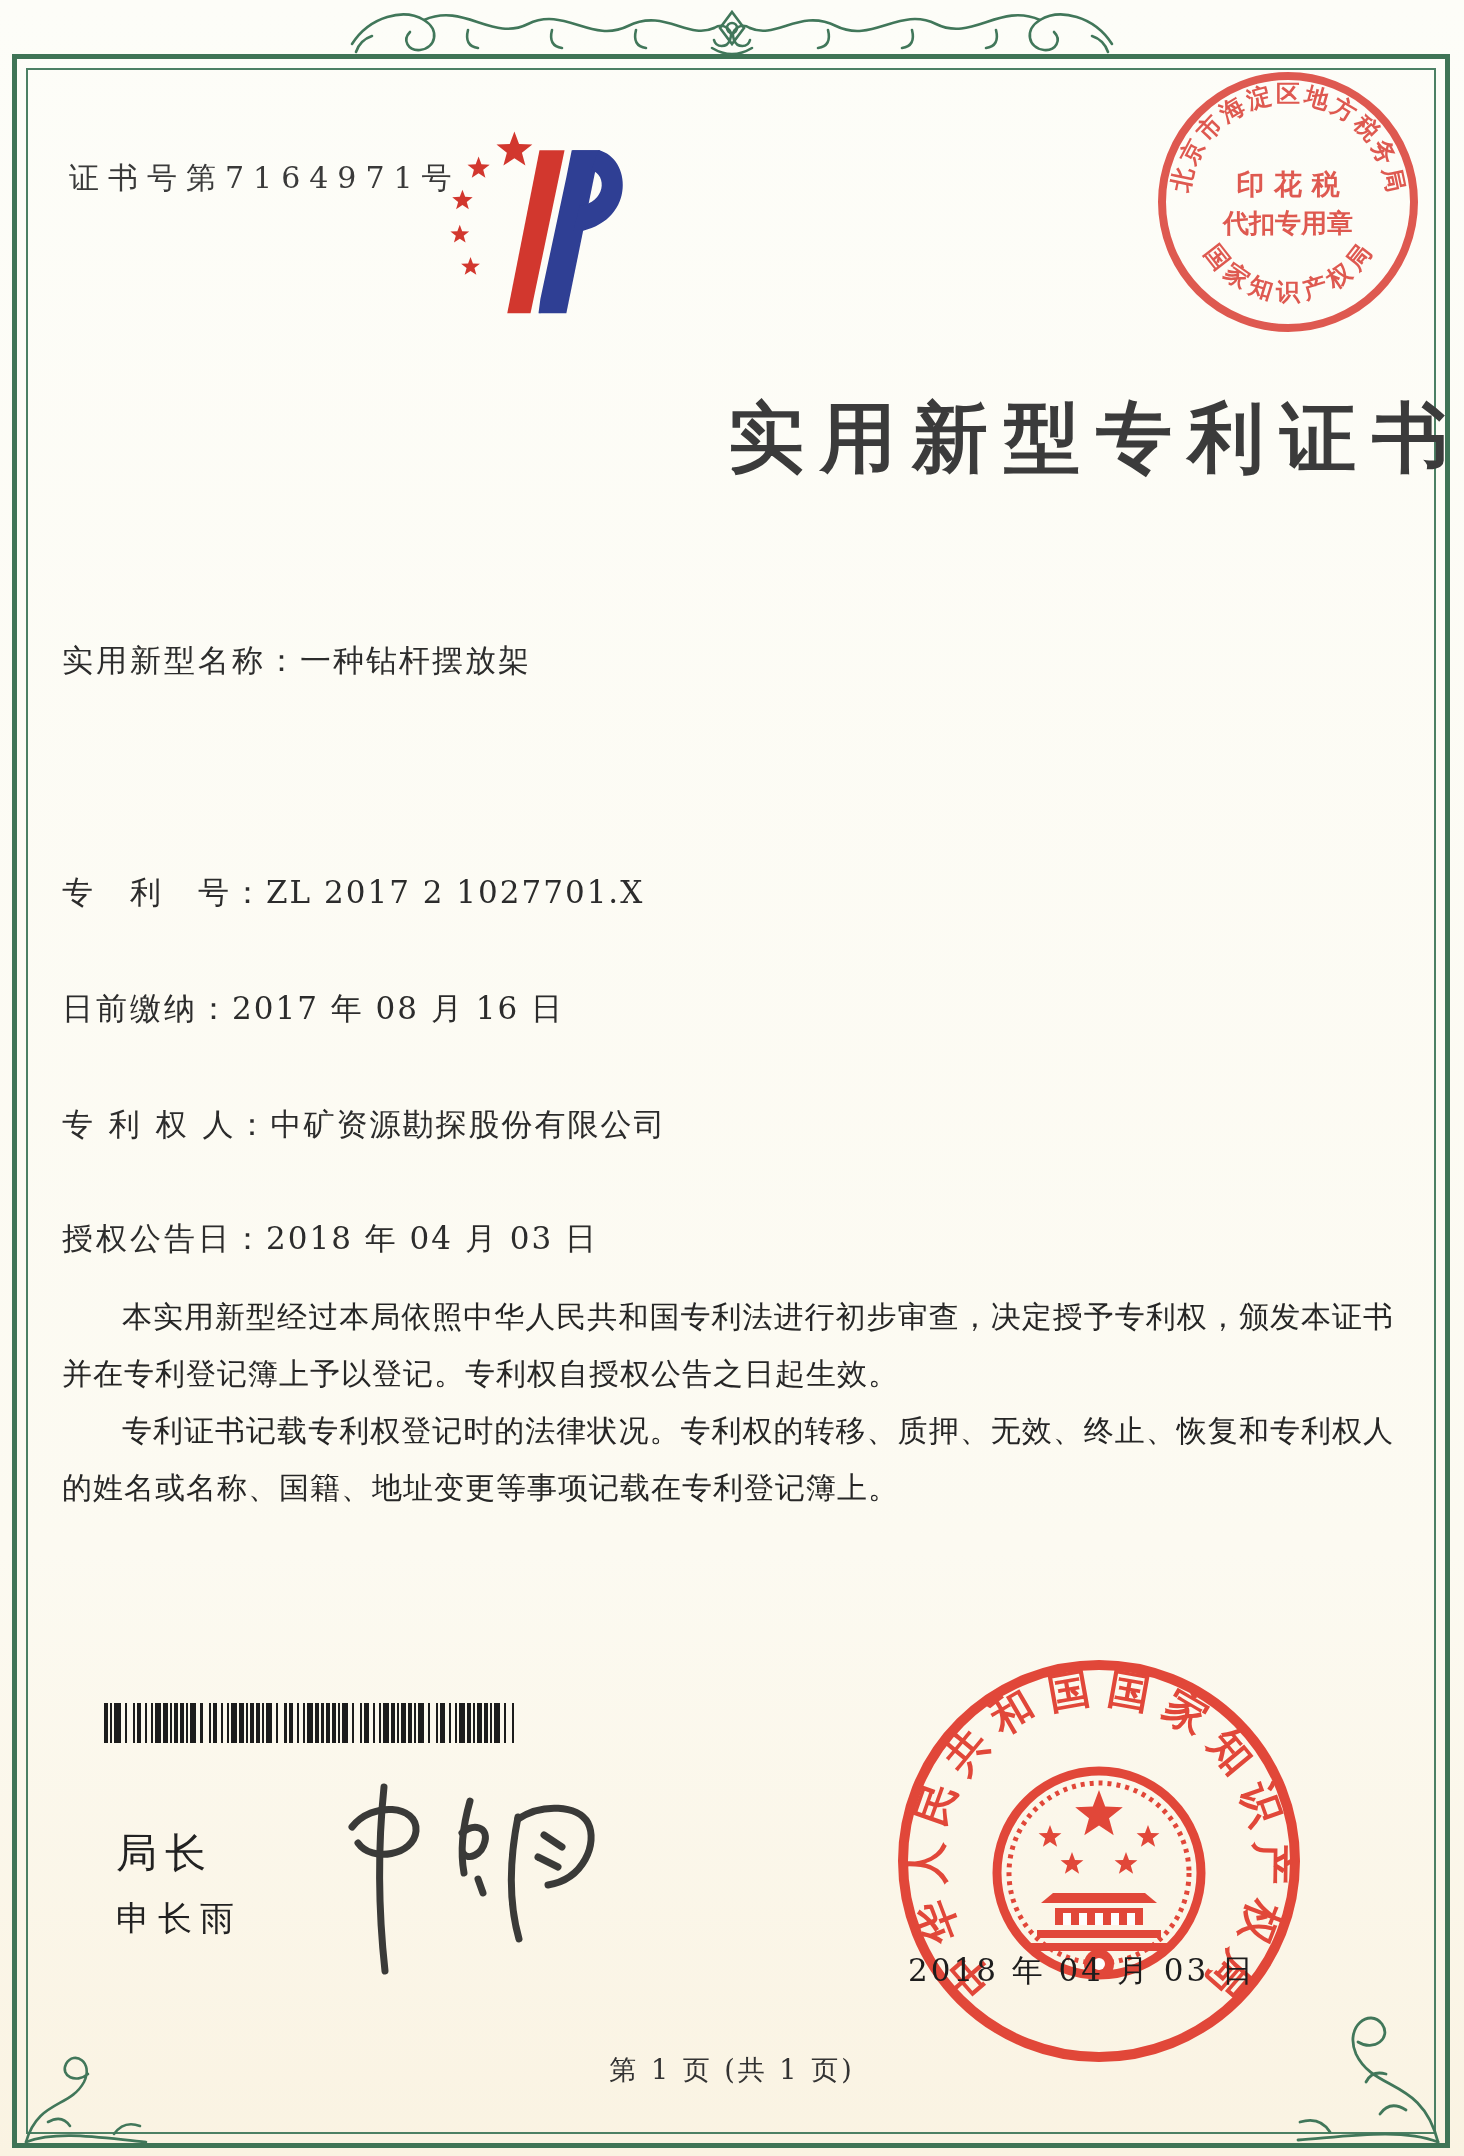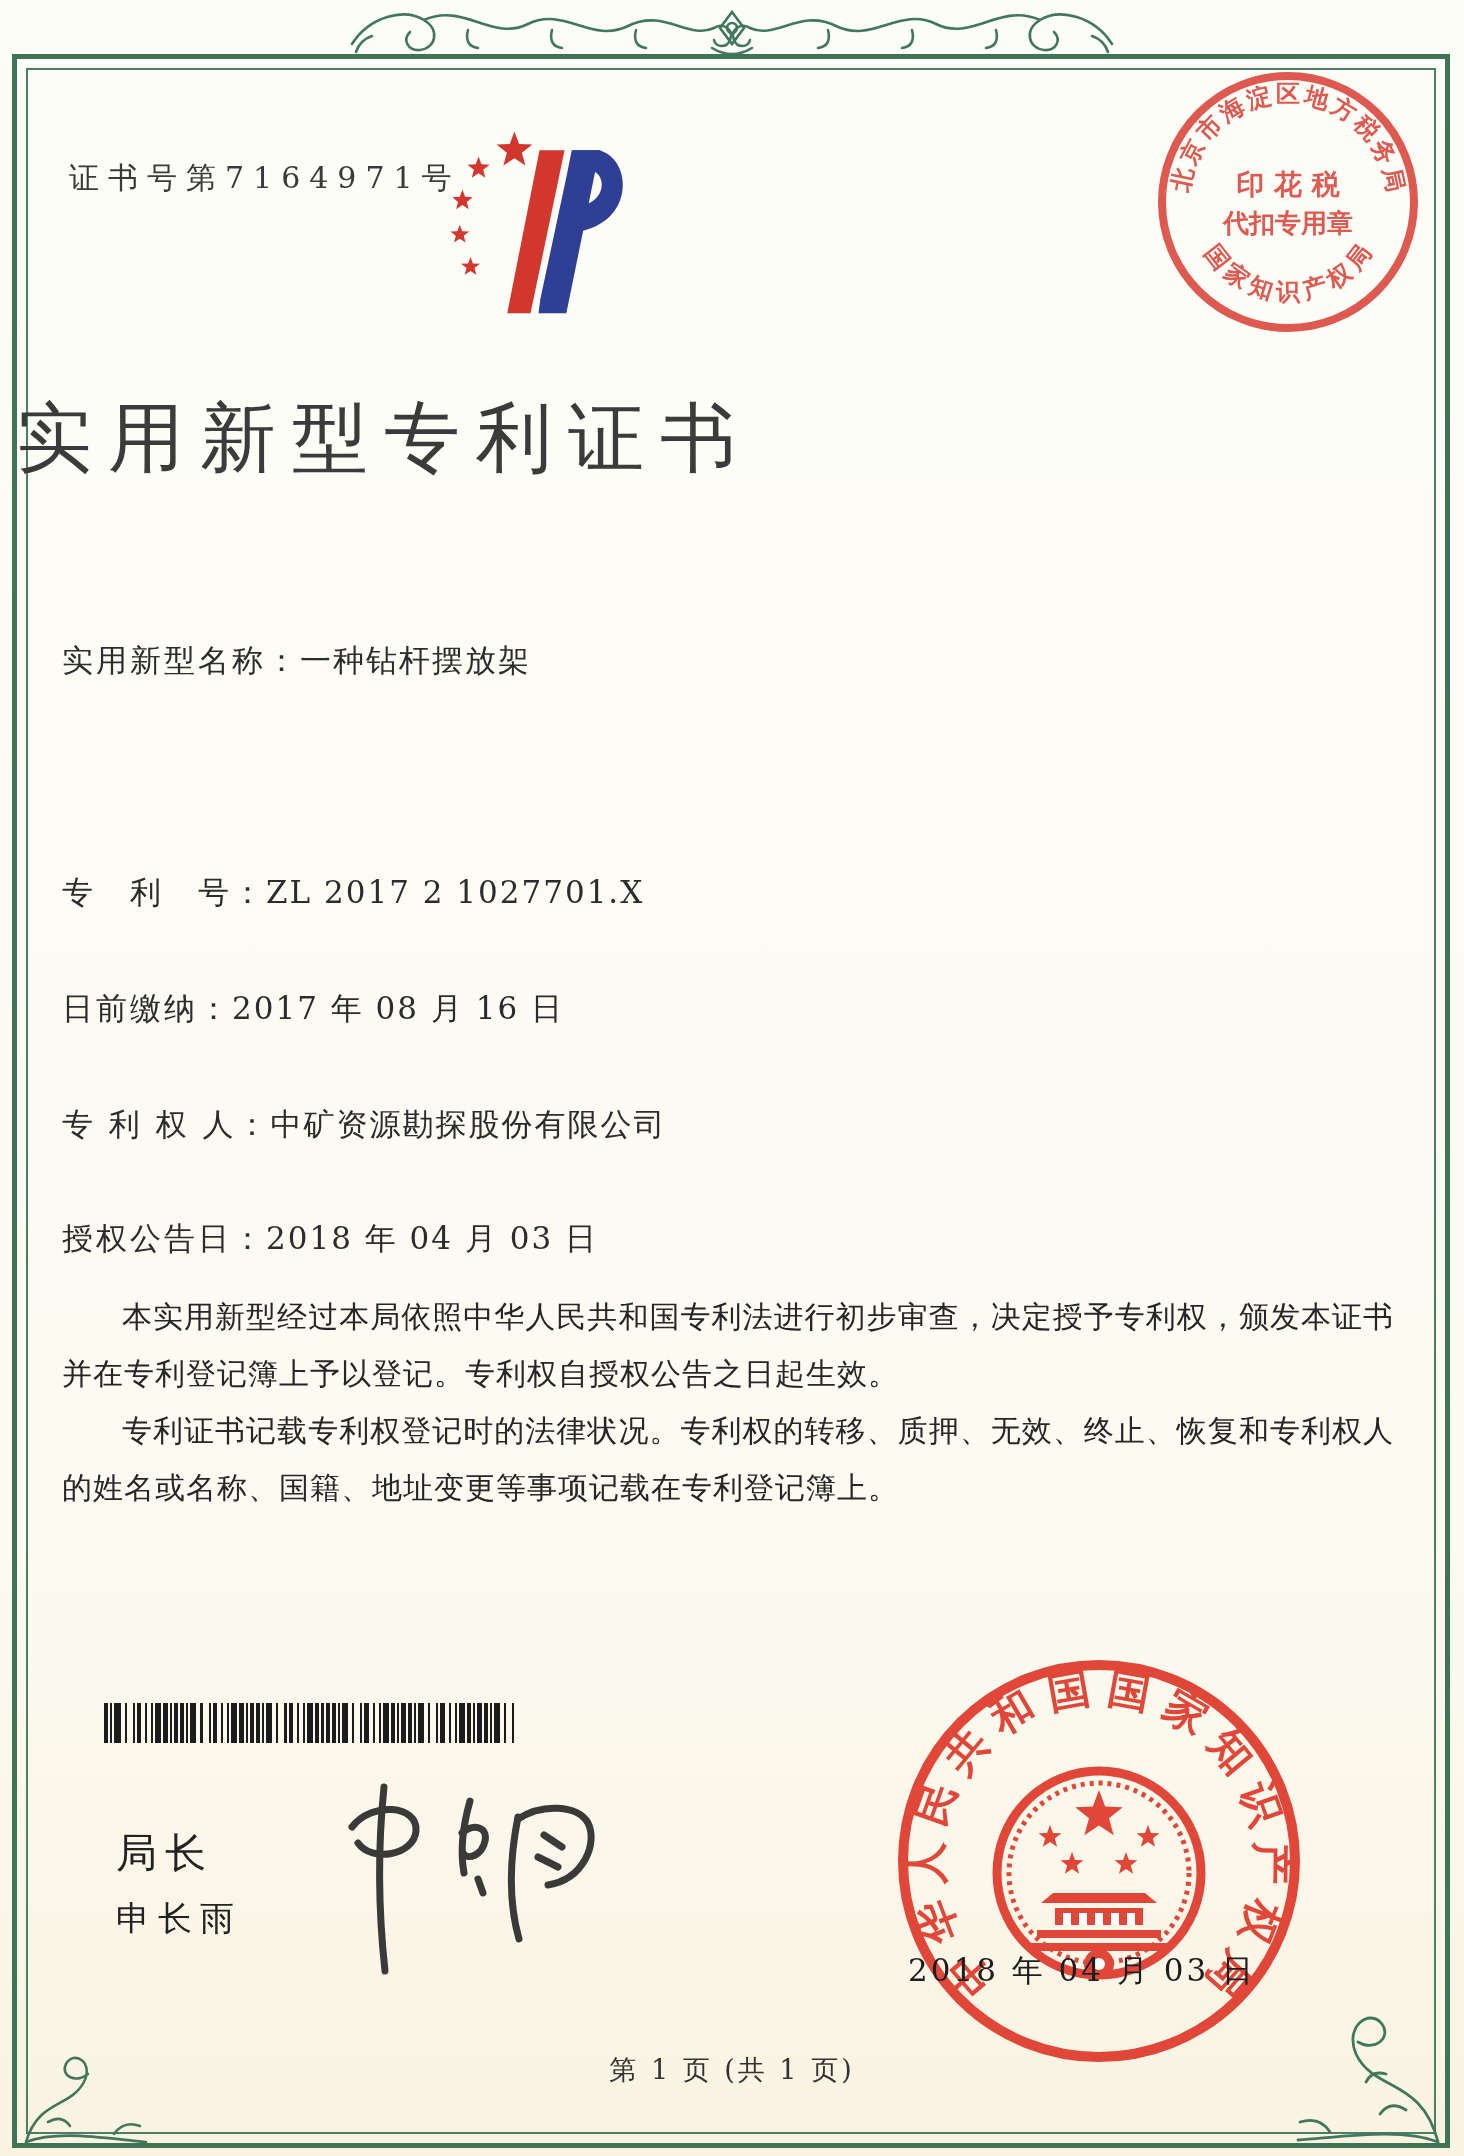--- a/index.html
+++ b/index.html
@@ -18,22 +18,22 @@
   .top-ornament{left:0;top:0;width:1464px;height:62px;}
   .bl-flourish{left:18px;bottom:6px;width:200px;height:120px;}
   .br-flourish{right:18px;bottom:6px;width:236px;height:168px;}
 
   
   .cert-no{position:absolute;left:55px;top:158px;font-size:30px;color:#3a3a3a;
            letter-spacing:9px;margin-left:14px;}
   .logo{position:absolute;left:432px;top:110px;width:206px;height:258px;}
   .tax-stamp{position:absolute;left:1152px;top:66px;width:272px;height:272px;opacity:.94;}
 
-  .title{position:absolute;left:0;right:0;top:388px;text-align:left;
-         font-size:76px;font-weight:400;color:#3b3b3b;letter-spacing:16px;text-indent:16px;}
+  .title{position:absolute;left:0;right:0;top:388px;text-align:right;
+         font-size:76px;font-weight:700;color:#3b3b3b;letter-spacing:16px;text-indent:16px;}
 
   
   .field-row{position:absolute;left:62px;font-size:31px;color:#2c2c2c;letter-spacing:2px;white-space:nowrap;}
   .field-row .lab{letter-spacing:3px;}
   .f0{top:640px}.f1{top:756px}.f2{top:872px}.f3{top:988px}.f4{top:1104px}.f5{top:1218px}
 
   
   .body-text{position:absolute;left:62px;right:70px;top:1288px;color:#262626;
              font-size:30px;line-height:57px;letter-spacing:1px;text-align:justify;}
   .body-text p{margin:0;text-indent:2em;}

